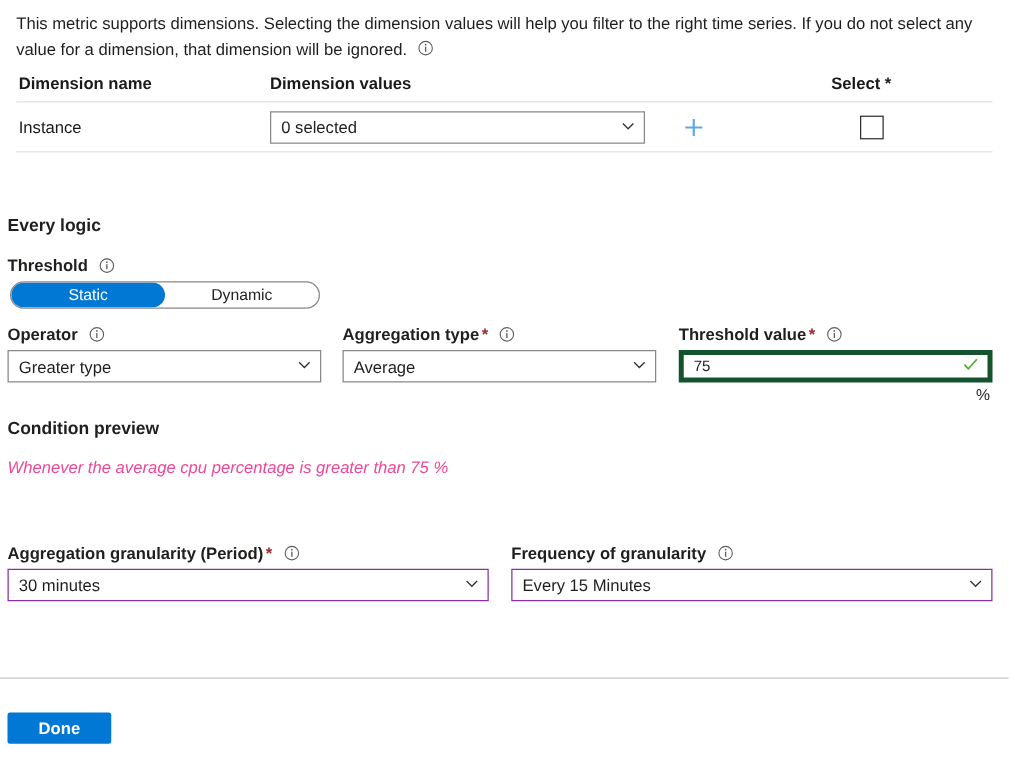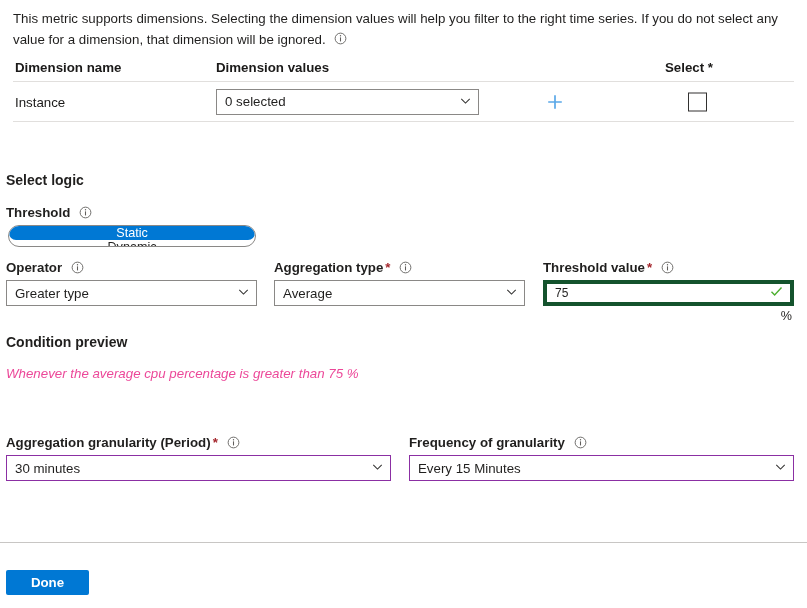--- a/index.html
+++ b/index.html
@@ -76,21 +76,21 @@
     white-space: nowrap;
   }
   .lbl .req { color: #a4262c; font-weight: 700; margin-left: 2px; }
   .lbl .info-ic { margin-left: 5px; vertical-align: -2px; }
 
   
   .seg {
     position: absolute; left: 8px; top: 225px;
     width: 248px; height: 22px;
     border: 1px solid #8a8886; border-radius: 11px;
-    background: #fff; display: flex; overflow: hidden; flex-direction: column;
+    background: #fff; display: flex; overflow: hidden;
   }
   .seg-opt {
     flex: 1; display: flex; align-items: center; justify-content: center;
     font-size: 12.6px; color: #201f1e; cursor: pointer;
     border-radius: 11px;
   }
   .seg-opt.on { background: #0078d4; color: #ffffff; }
 
   
   .tv-wrap { position: absolute; left: 543px; top: 280px; width: 251px; }
@@ -151,41 +151,41 @@
     <div class="dim-head">
       <div class="col-name">Dimension name</div>
       <div class="col-vals">Dimension values</div>
       <div class="col-sel">Select *</div>
     </div>
 
     <div class="dim-row">
       <div class="col-name">Instance</div>
 
       <div class="col-vals" style="width:300px;">
-        <div class="ddl" style="width:263px;">
+        <div class="ddl" style="width:300px;">
           <span>0 selected</span>
           <span class="chev">
             <svg viewBox="0 0 12 12">
                 <path d="M1.4 3.7 L6 8.3 L10.6 3.7" fill="none" stroke="#323130" stroke-width="1.1"></path>
               </svg>
           </span>
         </div>
       </div>
 
       <div class="plus-btn">
         <svg viewBox="0 0 18 18">
             <path d="M9 2.2 L9 15.8 M2.2 9 L15.8 9" stroke="#5ba8e8" stroke-width="1.7" fill="none"></path>
           </svg>
       </div>
 
       <div class="chk"></div>
     </div>
   </div>
 
-  <div class="h-section" style="top:172px;">Select logic</div>
+  <div class="h-section" style="top:172px;">Every logic</div>
 
   <div class="lbl" style="left:6px; top:205px;">
     <span>Threshold</span>
     <span class="info-ic">
       <svg viewBox="0 0 16 16">
           <circle cx="8" cy="8" r="6.6" fill="none" stroke="#605e5c" stroke-width="1.1"></circle>
           <circle cx="8" cy="4.6" r="0.85" fill="#605e5c"></circle>
           <rect x="7.35" y="6.6" width="1.3" height="5" fill="#605e5c"></rect>
         </svg>
     </span>

